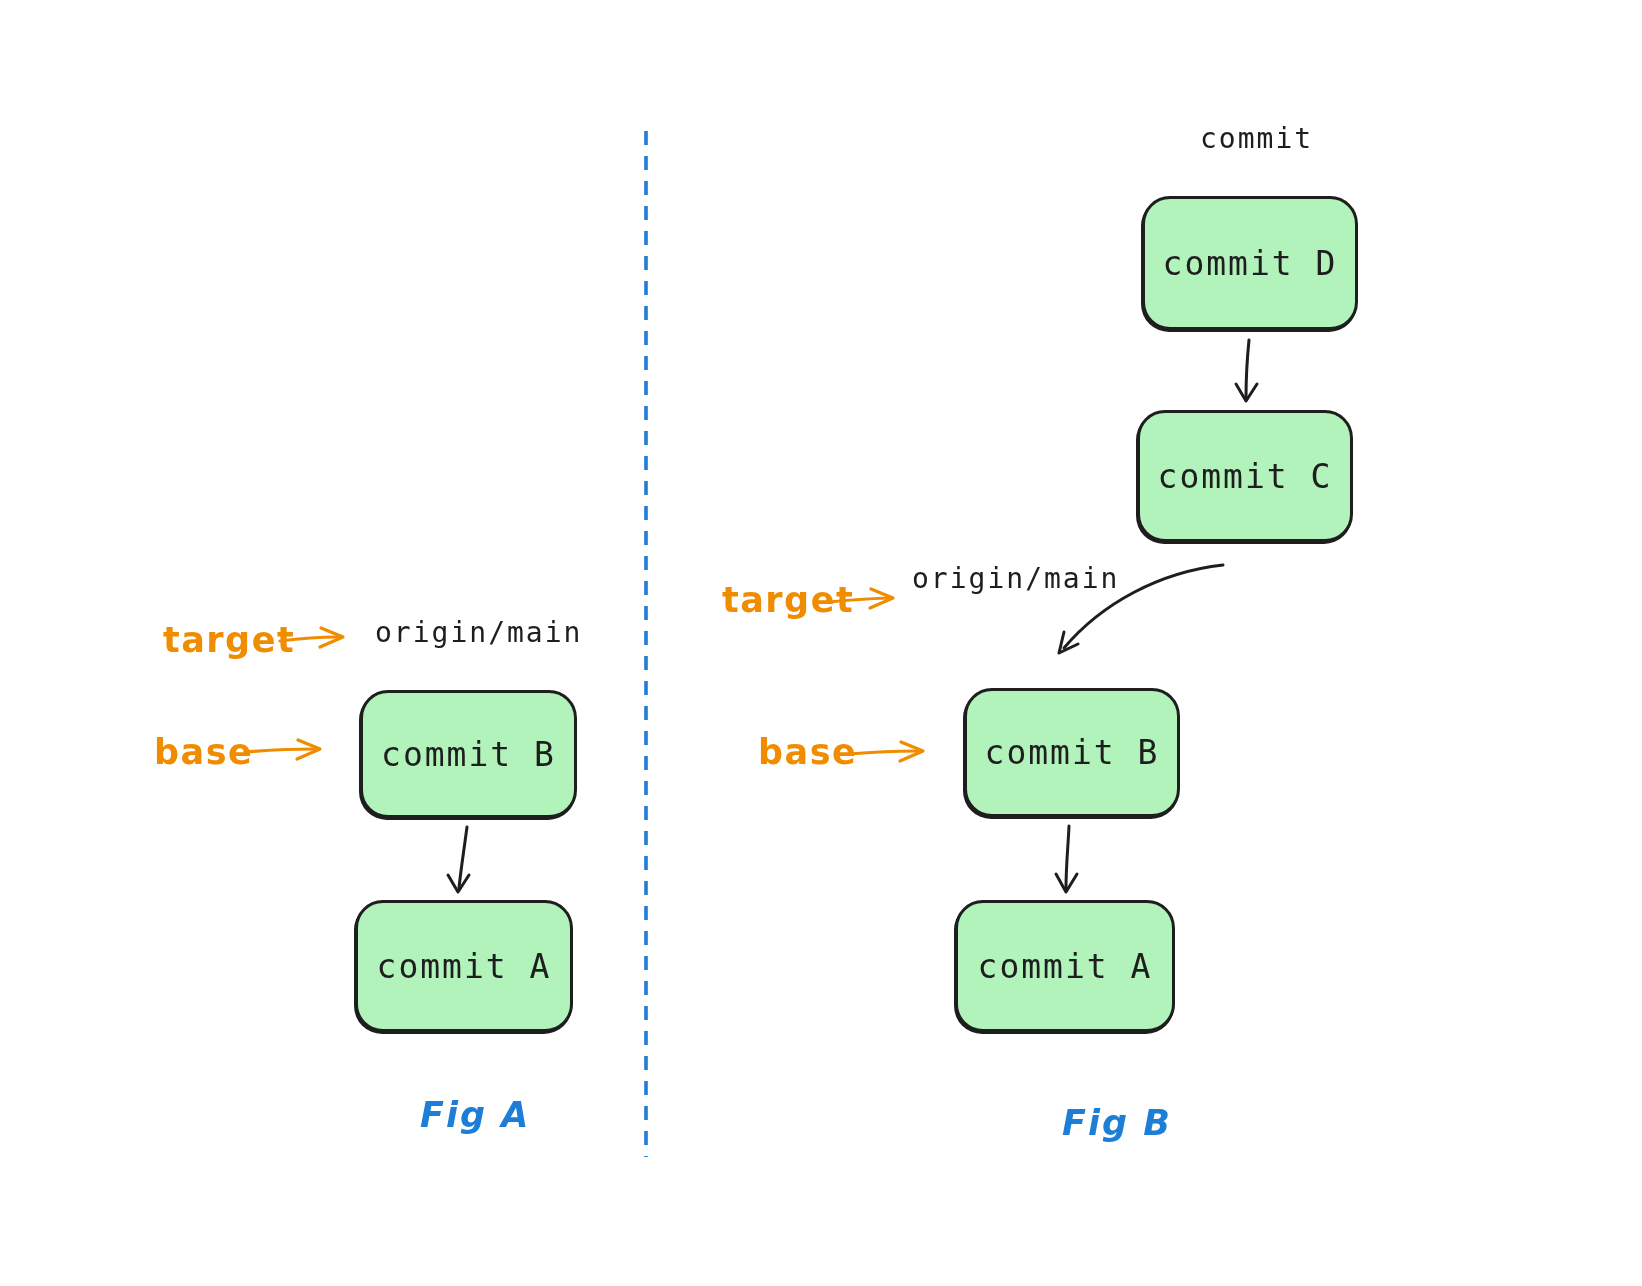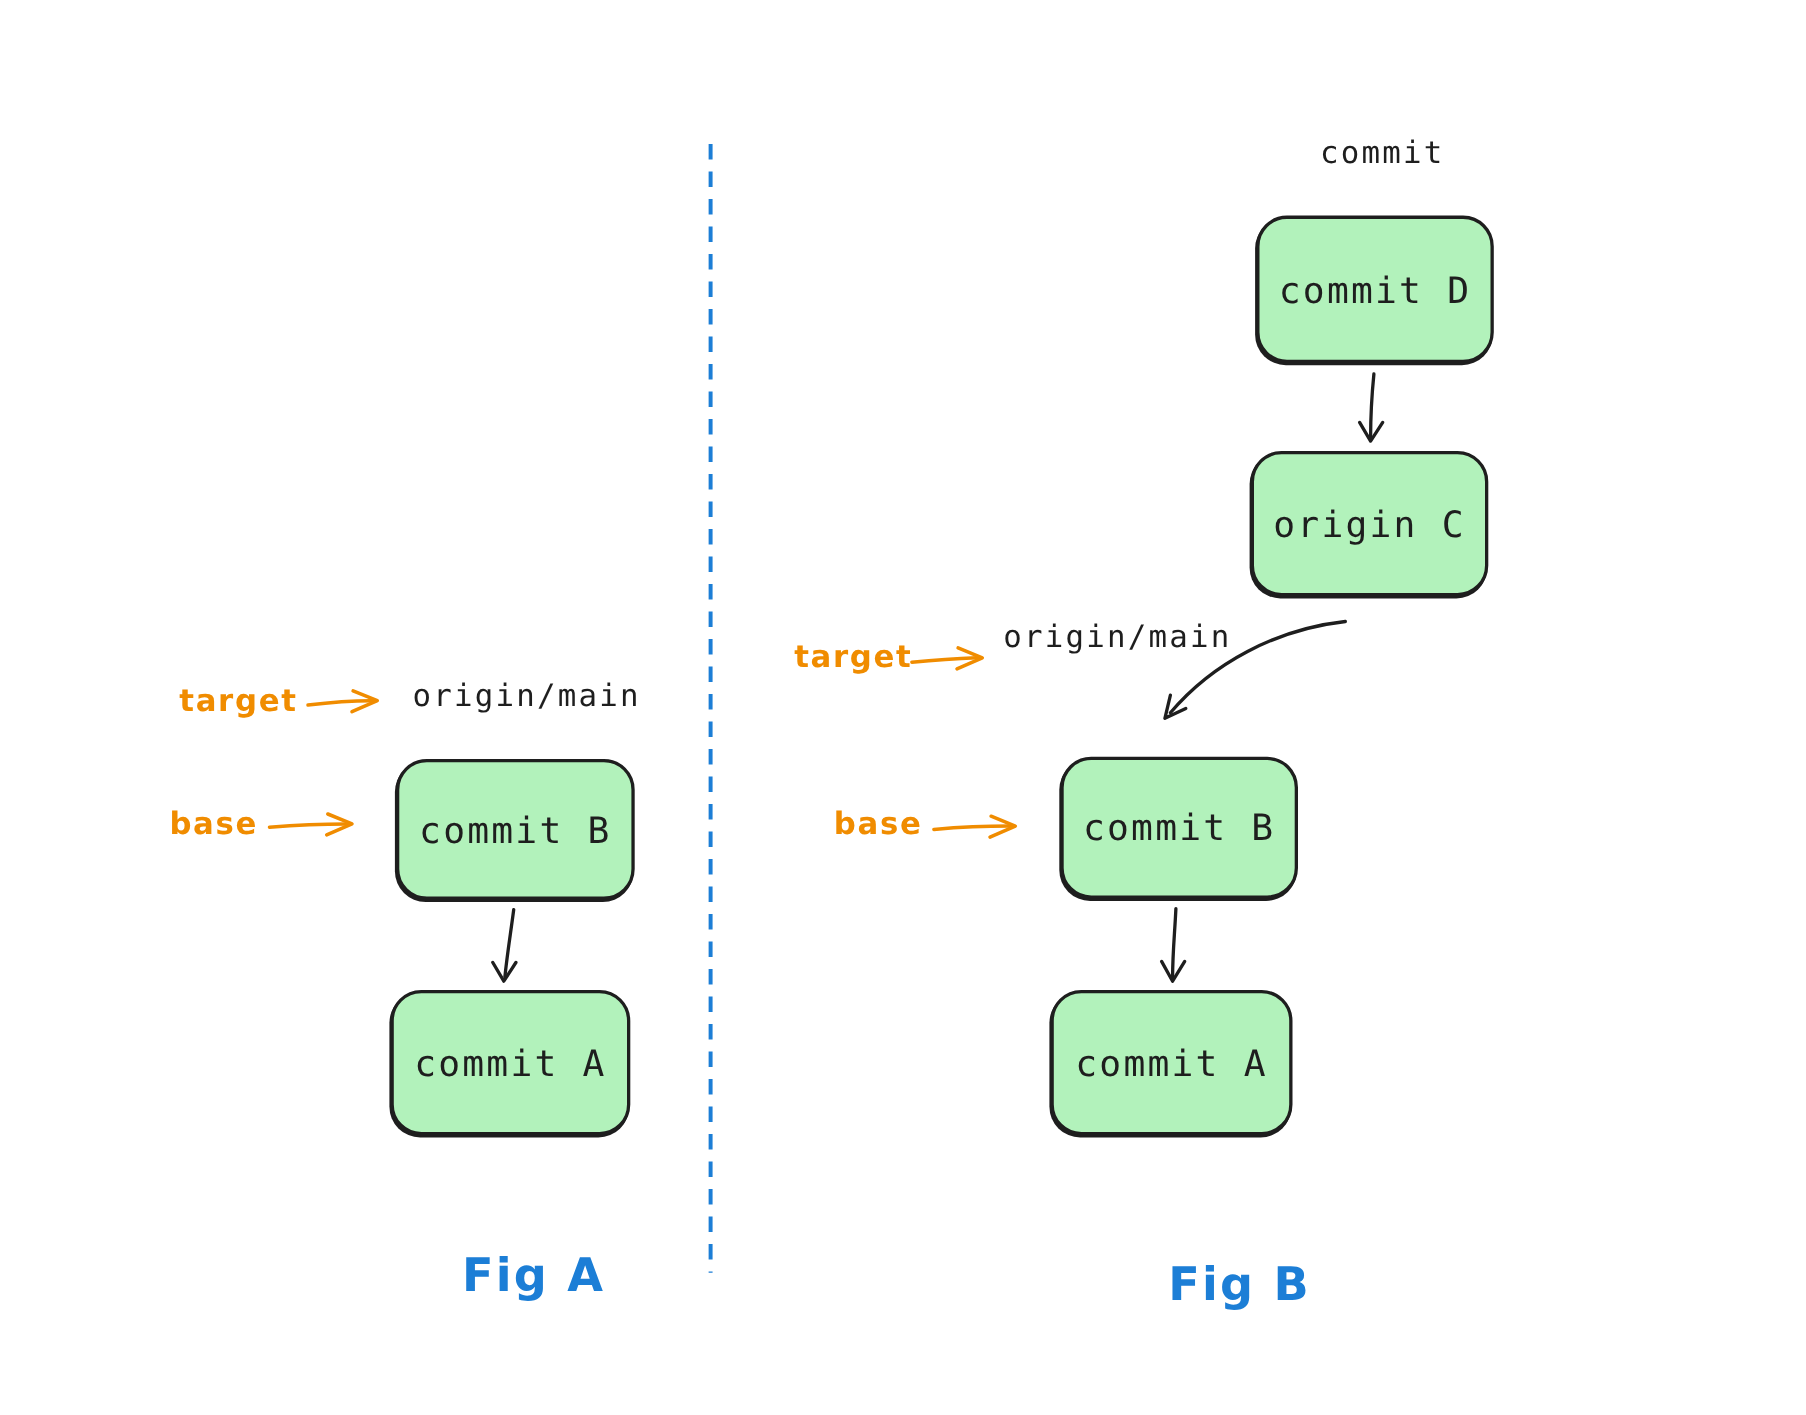--- a/index.html
+++ b/index.html
@@ -61,35 +61,35 @@
     position: absolute;
     font-family: "DejaVu Sans Mono", "Liberation Mono", monospace;
     font-size: 28px;
     color: var(--text, #1e1e1e);
     white-space: nowrap;
     letter-spacing: 2px;
   }
   .hand-label {
     position: absolute;
     font-family: "DejaVu Sans", "Liberation Sans", sans-serif;
-    font-size: 28px;
+    font-size: 35px;
     color: var(--accent-orange, #f08c00);
     white-space: nowrap;
     letter-spacing: 1.5px;
     font-weight: 600;
   }
   .caption {
     position: absolute;
     font-family: "DejaVu Sans", "Liberation Sans", sans-serif;
+    font-style: italic;
     font-weight: 700;
-    font-size: 42px;
+    font-size: 35px;
     color: var(--accent-blue, #1c7ed6);
     white-space: nowrap;
     letter-spacing: 2px;
-    margin-top: 40px;
   }
 </style>
 </head>
 <body>
 
 <div id="canvas">
 
   <svg id="connector-layer" viewBox="0 0 1642 1286" xmlns="http://www.w3.org/2000/svg">
 
     <line class="divider-line" x1="646" y1="131" x2="646" y2="1157"></line>
@@ -151,21 +151,21 @@
 
   <div class="caption" style="left:420px; top:1095px;">Fig A</div>
 
   <div class="mono-label" style="left:1200px; top:122px;">commit</div>
 
   <div class="commit-box" style="left:1142px; top:196px; width:216px; height:134px;">
     <span>commit D</span>
   </div>
 
   <div class="commit-box" style="left:1137px; top:410px; width:216px; height:132px;">
-    <span>origin C</span>
+    <span>commit C</span>
   </div>
 
   <div class="hand-label" style="left:722px; top:580px;">target</div>
 
   <div class="mono-label" style="left:912px; top:562px;">origin/main</div>
 
   <div class="hand-label" style="left:758px; top:732px;">base</div>
 
   <div class="commit-box" style="left:964px; top:688px; width:216px; height:129px;">
     <span>commit B</span>

